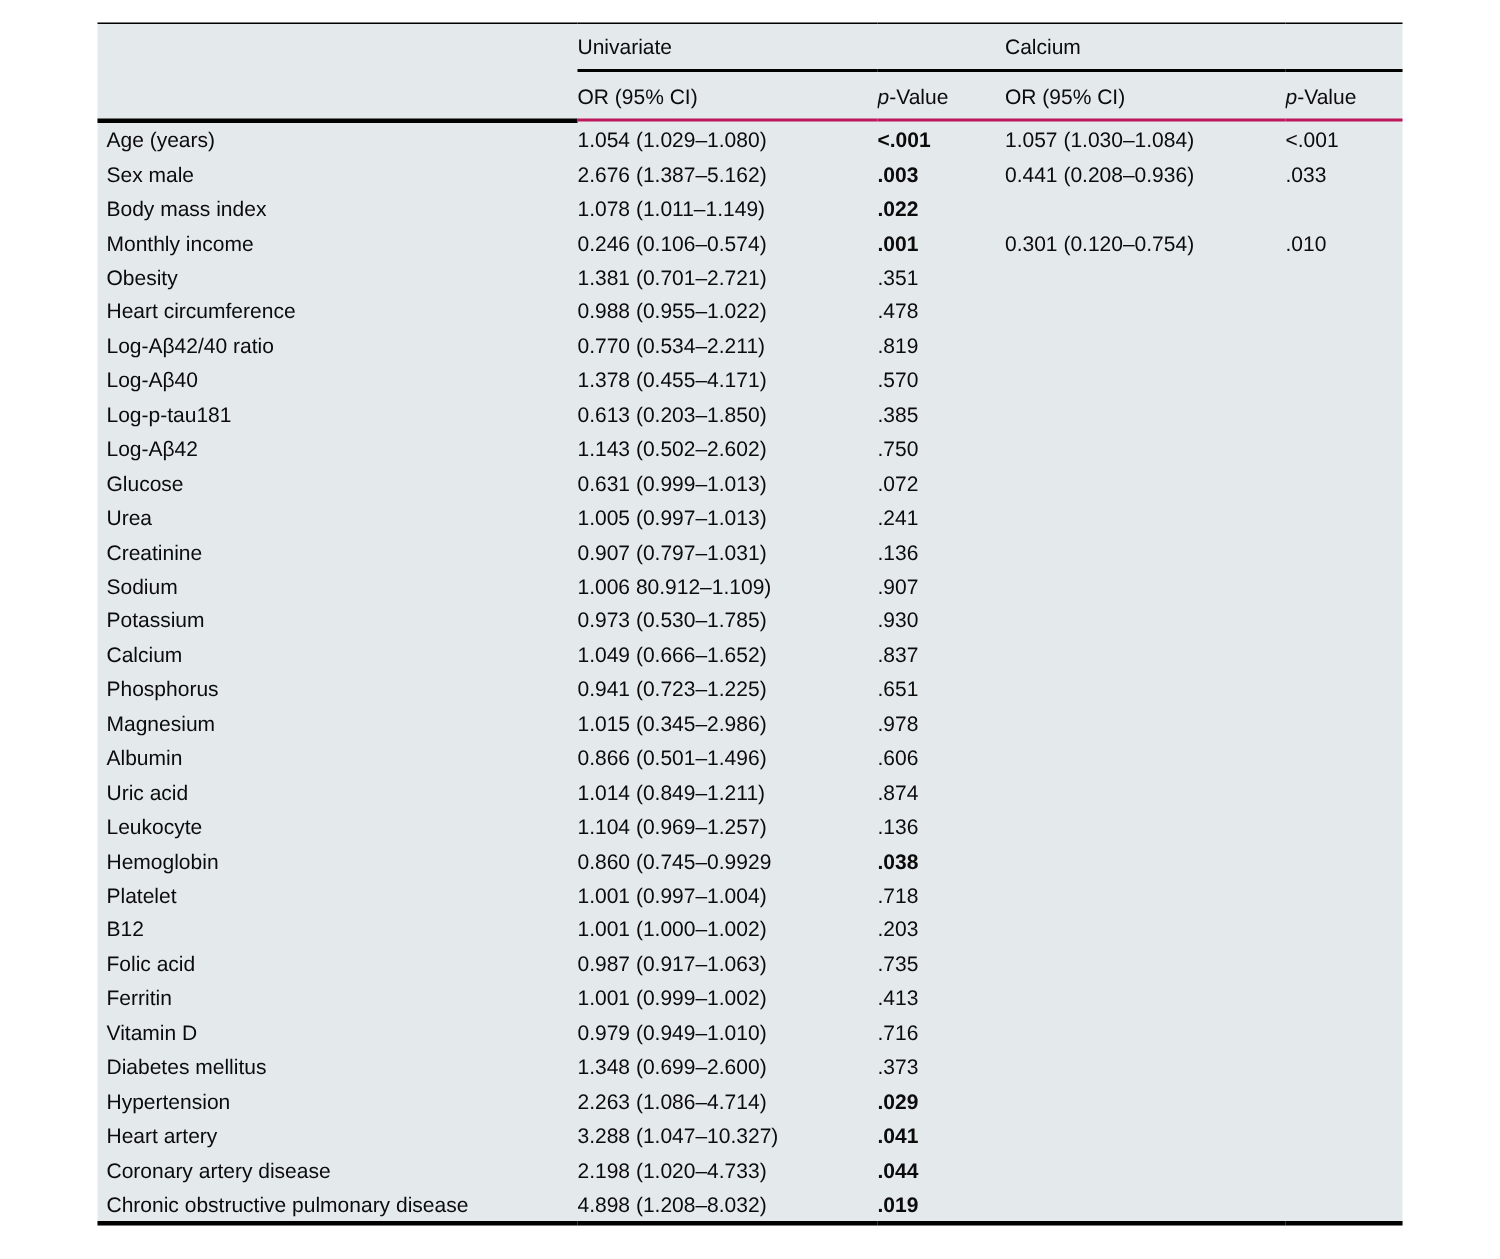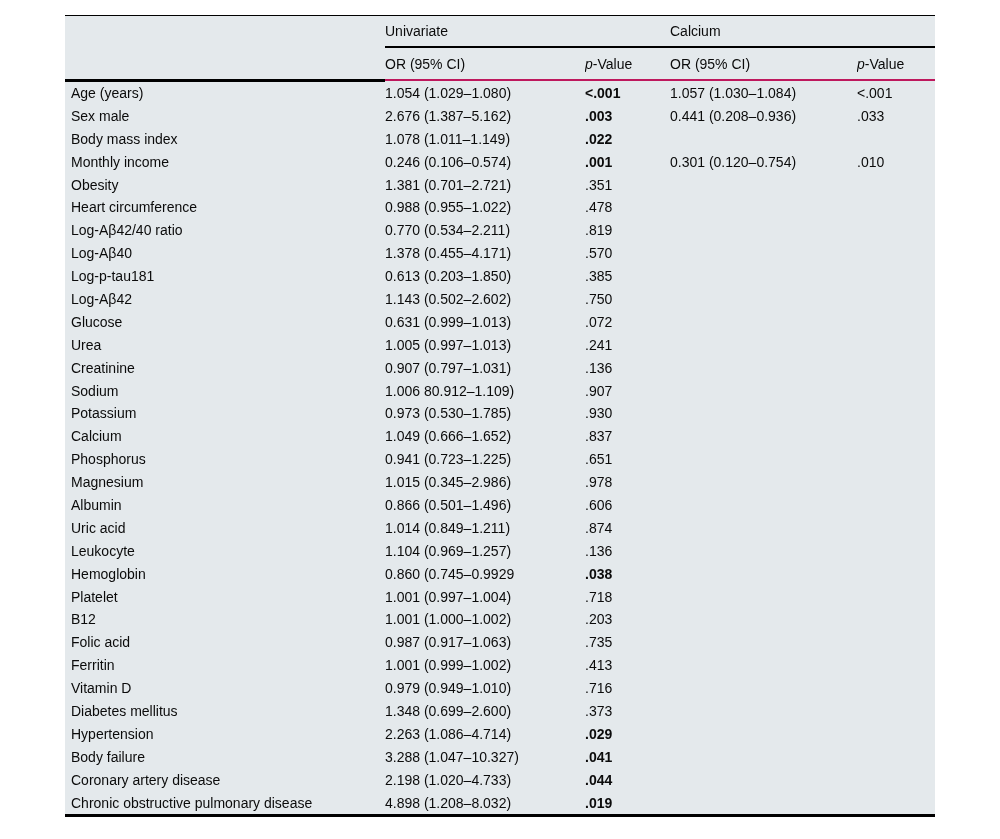--- a/index.html
+++ b/index.html
@@ -282,21 +282,21 @@
           <td class="p-cell"></td>
         </tr>
         <tr>
           <td class="label-cell">Hypertension</td>
           <td class="or-cell">2.263 (1.086–4.714)</td>
           <td class="p-cell bold">.029</td>
           <td class="or-cell"></td>
           <td class="p-cell"></td>
         </tr>
         <tr>
-          <td class="label-cell">Body failure</td>
+          <td class="label-cell">Heart artery</td>
           <td class="or-cell">3.288 (1.047–10.327)</td>
           <td class="p-cell bold">.041</td>
           <td class="or-cell"></td>
           <td class="p-cell"></td>
         </tr>
         <tr>
           <td class="label-cell">Coronary artery disease</td>
           <td class="or-cell">2.198 (1.020–4.733)</td>
           <td class="p-cell bold">.044</td>
           <td class="or-cell"></td>

